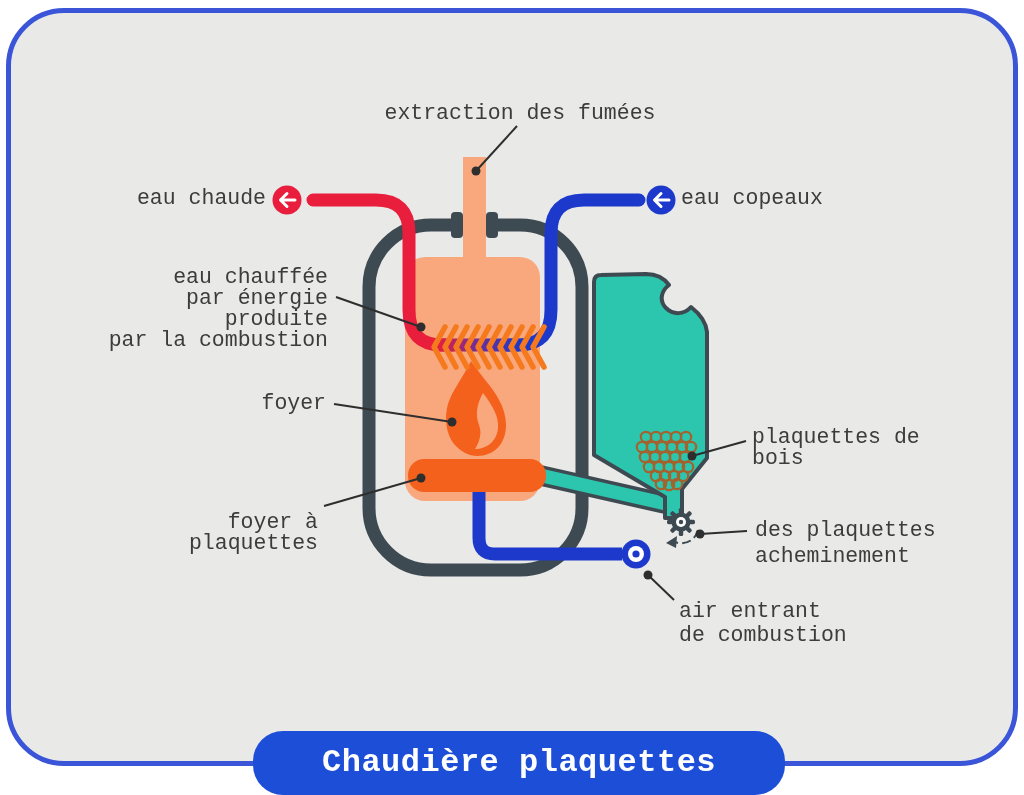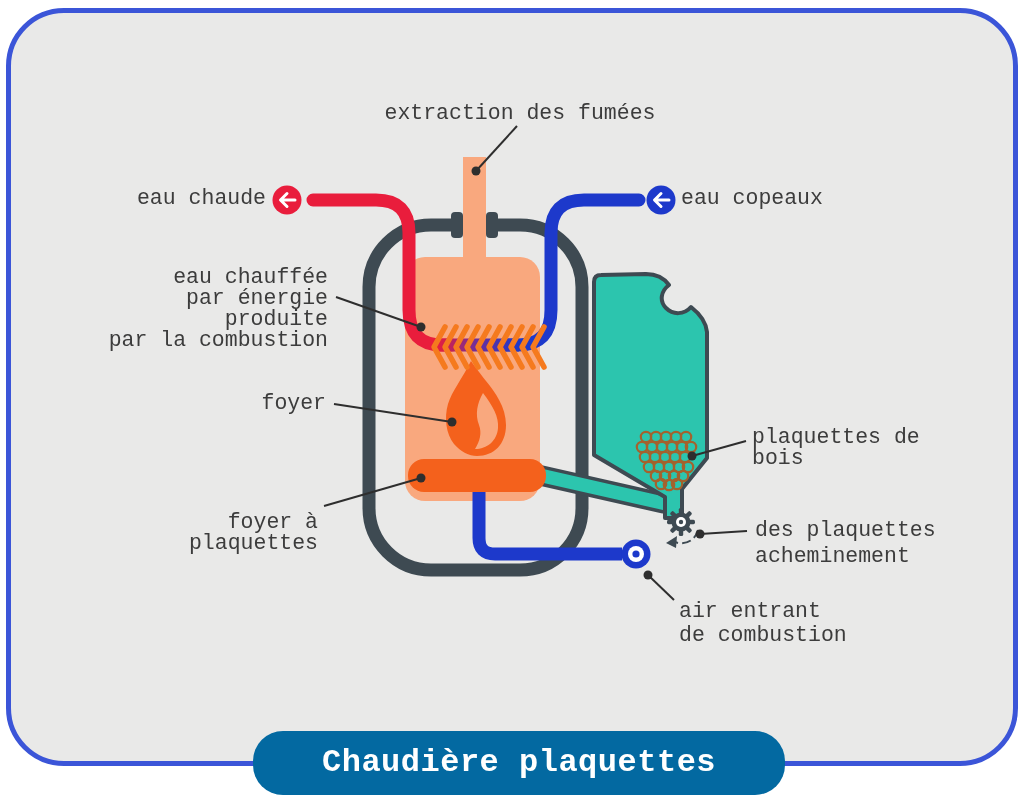--- a/index.html
+++ b/index.html
@@ -6,21 +6,21 @@
   #stage{position:relative;width:1024px;height:795px;font-family:Liberation Mono, monospace;overflow:hidden;}
   #card{position:absolute;left:6px;top:8px;width:1002px;height:748px;background:#e9e9e8;
         border:5px solid #3b55d8;border-radius:58px;}
   #diagram-svg{position:absolute;left:0;top:0;width:1024px;height:795px;}
   .label{position:absolute;color:#3c3c3c;font-size:21.5px;line-height:21px;}
   .r{text-align:right;}
   .c{text-align:center;}
   .sub{font-size:15.5px;color:#565656;}
   .lh25{line-height:25.5px;}
   .lh23{line-height:23.5px;}
-  #title-bar{position:absolute;left:253px;top:731px;width:532px;height:64px;background:#0369a1;
+  #title-bar{position:absolute;left:253px;top:731px;width:532px;height:64px;background:#1d4ed8;
              border-radius:30px;text-align:center;}
   #title-bar span{color:#ffffff;font-weight:bold;font-size:32px;line-height:64px;letter-spacing:.5px;}
 </style>
 </head>
 <body>
 
 <div id="stage">
 
   <div id="card"></div>
 

